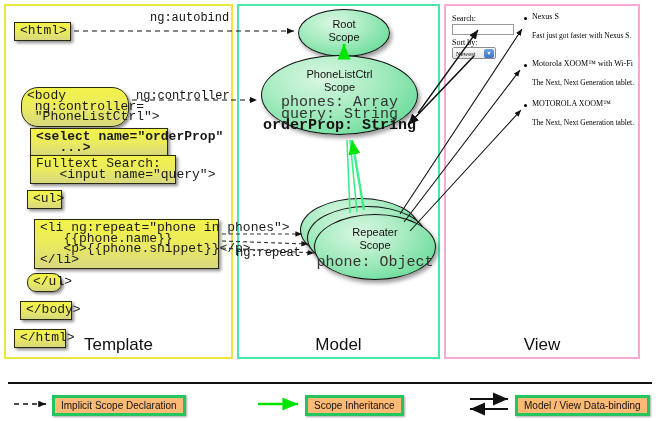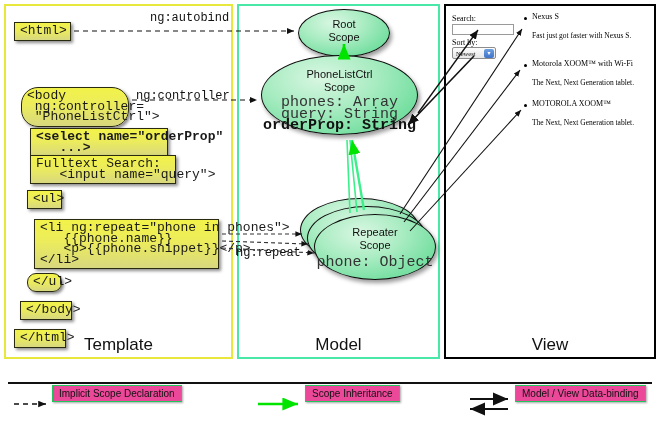--- a/index.html
+++ b/index.html
@@ -20,21 +20,21 @@
   
   .column {
     position: absolute;
     top: 4px;
     height: 355px;
     background: #ffffff;
     box-sizing: border-box;
   }
   #col-template { left: 4px;   width: 229px; border: 2px solid #e8e83c; }
   #col-model    { left: 237px; width: 203px; border: 2px solid #49e8a8; }
-  #col-view     { left: 444px; width: 212px; border: 2px solid #000000; }
+  #col-view     { left: 444px; width: 196px; border: 2px solid #f9a8d4; }
 
   .column-label {
     position: absolute;
     bottom: 2px;
     left: 0;
     width: 100%;
     text-align: center;
     font-size: 17px;
     color: #111;
     font-family: "Liberation Sans", sans-serif;
@@ -144,23 +144,23 @@
   #legend-rule {
     position: absolute;
     left: 8px;
     top: 382px;
     width: 644px;
     height: 2px;
     background: #111;
   }
   .legend-box {
     position: absolute;
-    top: 385px;
-    border: 1px solid #22c55e;
-    background: #ec4899;
+    top: 395px;
+    border: 3px solid #22c55e;
+    background: #fdba74;
     font-family: "Liberation Sans", sans-serif;
     font-size: 10px;
     color: #111;
     padding: 2px 6px;
     box-shadow: 1px 1px 2px rgba(0,0,0,0.35);
     white-space: nowrap;
     box-sizing: border-box;
   }
   svg.overlay {
     position: absolute;

